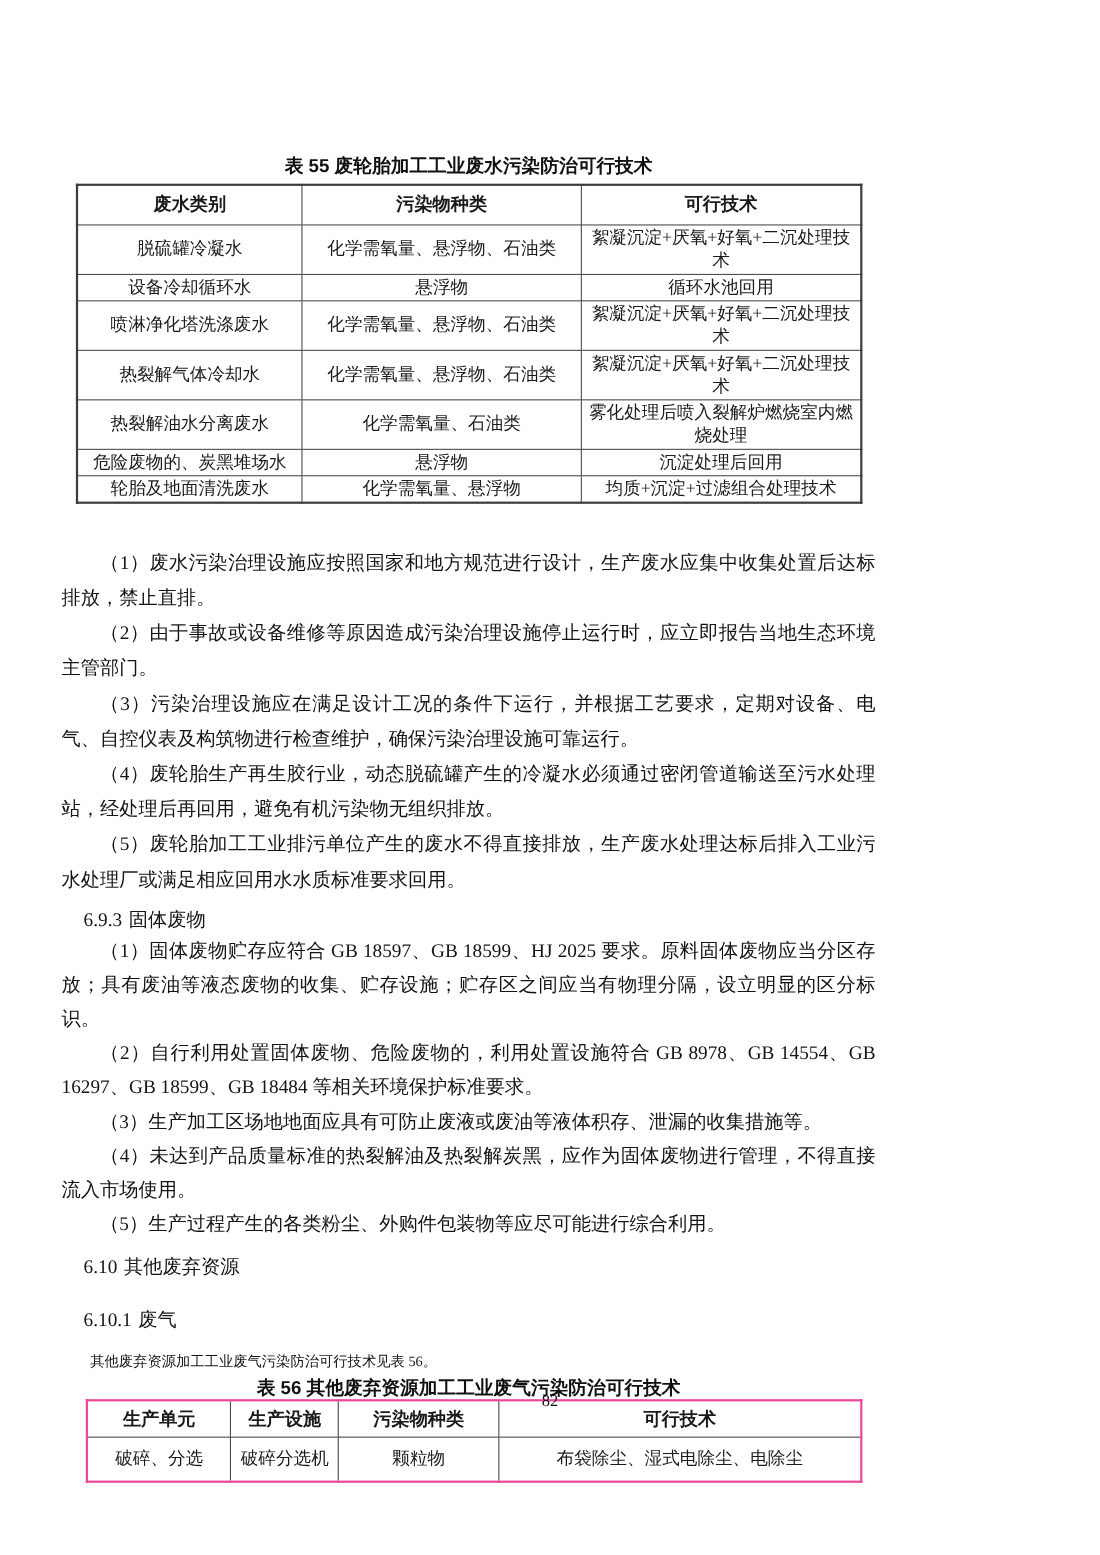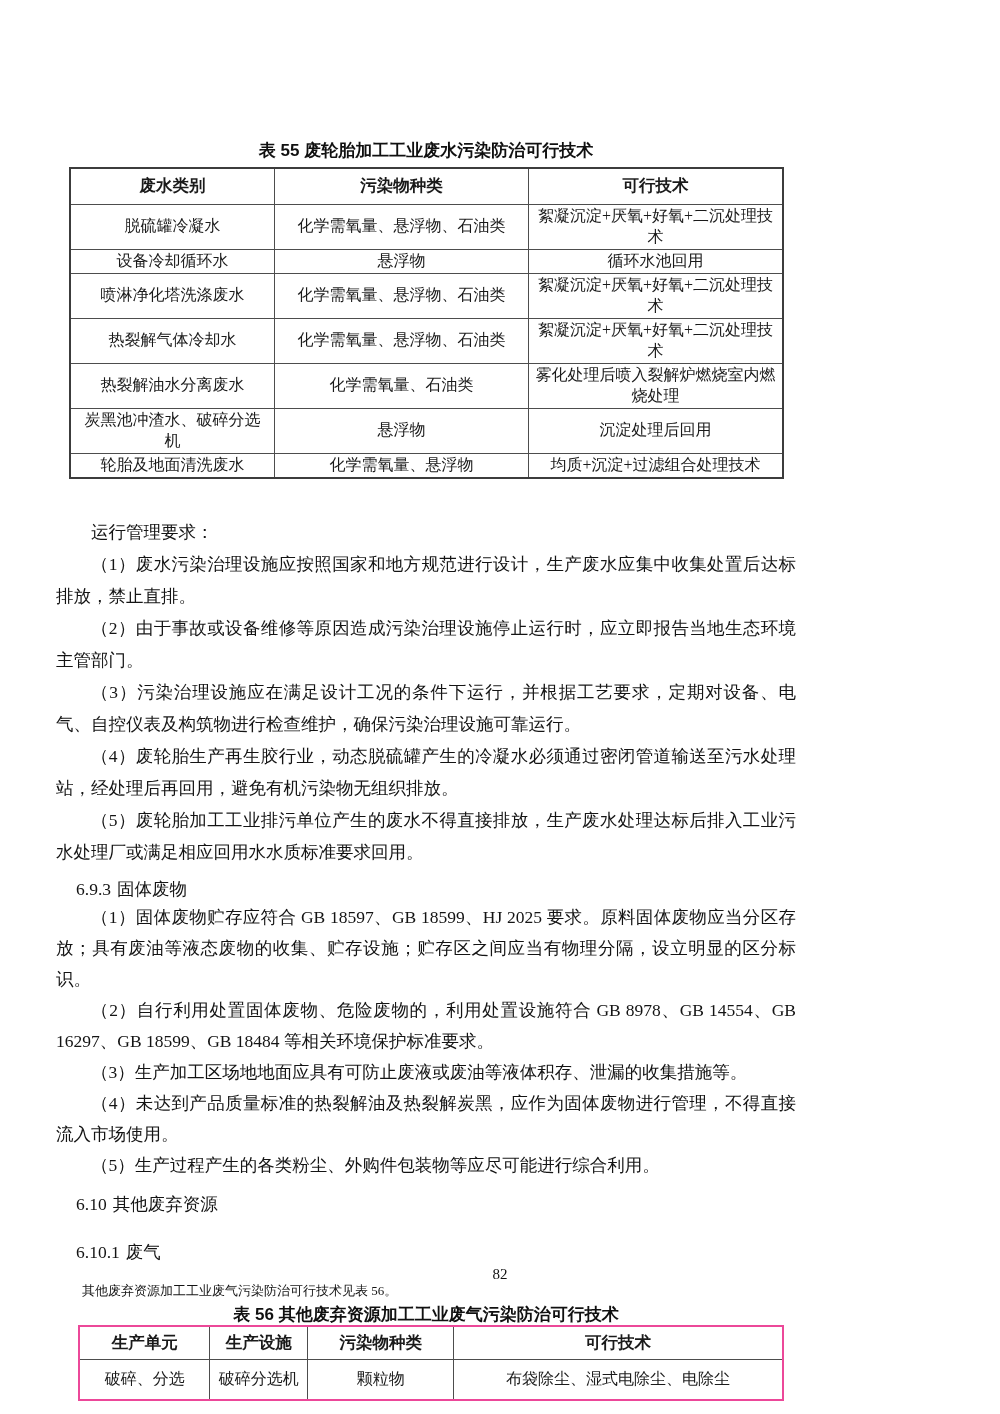--- a/index.html
+++ b/index.html
@@ -124,34 +124,33 @@
           <td>热裂解气体冷却水</td>
           <td>化学需氧量、悬浮物、石油类</td>
           <td>絮凝沉淀+厌氧+好氧+二沉处理技术</td>
         </tr>
         <tr class="tall">
           <td>热裂解油水分离废水</td>
           <td>化学需氧量、石油类</td>
           <td>雾化处理后喷入裂解炉燃烧室内燃烧处理</td>
         </tr>
         <tr>
-          <td>炭黑池冲渣水、破碎分选机</td>
+          <td>危险废物的、炭黑堆场水</td>
           <td>悬浮物</td>
           <td>沉淀处理后回用</td>
         </tr>
         <tr>
           <td>轮胎及地面清洗废水</td>
           <td>化学需氧量、悬浮物</td>
           <td>均质+沉淀+过滤组合处理技术</td>
         </tr>
       </tbody>
     </table>
 
     <div class="para para1">
-      <p>运行管理要求：</p>
       <p>（1）废水污染治理设施应按照国家和地方规范进行设计，生产废水应集中收集处置后达标排放，禁止直排。</p>
       <p>（2）由于事故或设备维修等原因造成污染治理设施停止运行时，应立即报告当地生态环境主管部门。</p>
       <p>（3）污染治理设施应在满足设计工况的条件下运行，并根据工艺要求，定期对设备、电气、自控仪表及构筑物进行检查维护，确保污染治理设施可靠运行。</p>
       <p>（4）废轮胎生产再生胶行业，动态脱硫罐产生的冷凝水必须通过密闭管道输送至污水处理站，经处理后再回用，避免有机污染物无组织排放。</p>
       <p>（5）废轮胎加工工业排污单位产生的废水不得直接排放，生产废水处理达标后排入工业污水处理厂或满足相应回用水水质标准要求回用。</p>
     </div>
 
     <div class="sec-h h693">
       <span class="num">6.9.3</span><span class="ttl">固体废物</span>
     </div>

